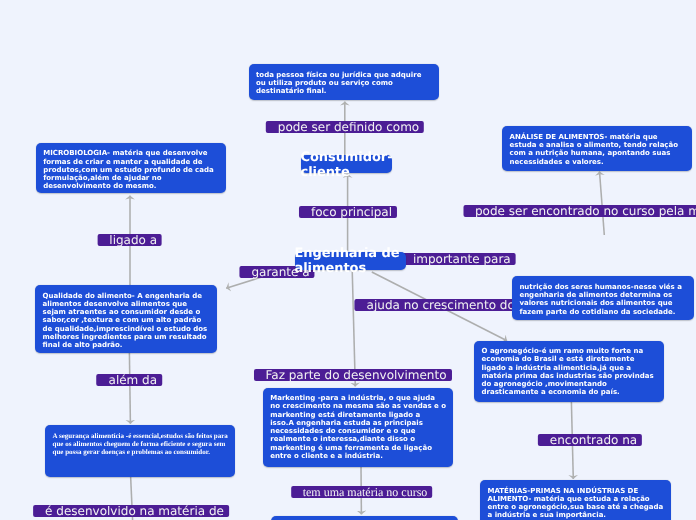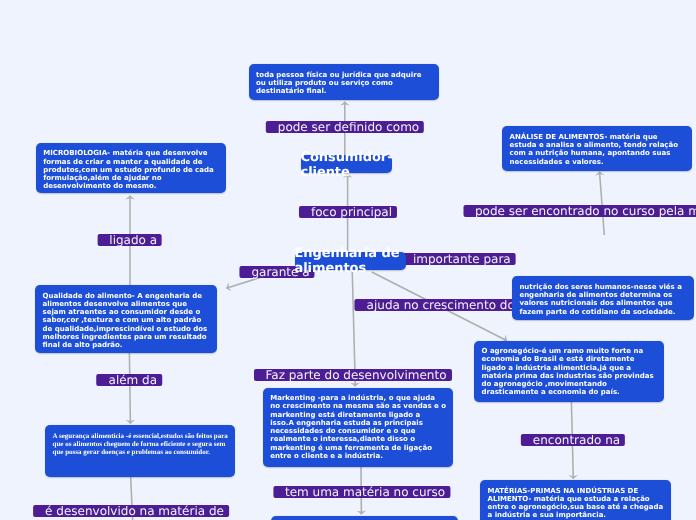--- a/index.html
+++ b/index.html
@@ -86,20 +86,20 @@
       </div>
     </div>
   <div id="label-layer">
       <div class="elabel" style="left: 345px; top: 127.4px;">pode ser definido como</div>
       <div class="elabel" style="left: 348px; top: 212px;">foco principal</div>
       <div class="elabel" style="left: 129.7px; top: 239.8px;">ligado a</div>
       <div class="elabel" style="left: 277px; top: 272.3px;">garante a</div>
       <div class="elabel" style="left: 129.3px; top: 380px;">além da</div>
       <div class="elabel" style="left: 131px; top: 510.7px;">é desenvolvido na matéria de</div>
       <div class="elabel" style="left: 352.5px; top: 329.2px; margin-top: 46px;">Faz parte do desenvolvimento</div>
-      <div class="elabel" style="left: 361.5px; top: 491.5px;">tem uma matéria no curso</div>
+      <div class="elabel" style="left: 361.5px; top: 491.5px; font-family: Liberation Serif, serif;">tem uma matéria no curso</div>
       <div class="elabel" style="left: 458.3px; top: 259.1px;">importante para</div>
       <div class="elabel" style="left: 601.5px; top: 211px; text-align: center;">pode ser encontrado no curso pela matéria</div>
       <div class="elabel" style="left: 437.2px; top: 305.3px;">ajuda no crescimento do</div>
-      <div class="elabel" style="left: 573px; top: 439.8px;">encontrado na</div>
+      <div class="elabel" style="left: 590px; top: 439.8px;">encontrado na</div>
     </div>
 
 </div>
 
 </body></html>

